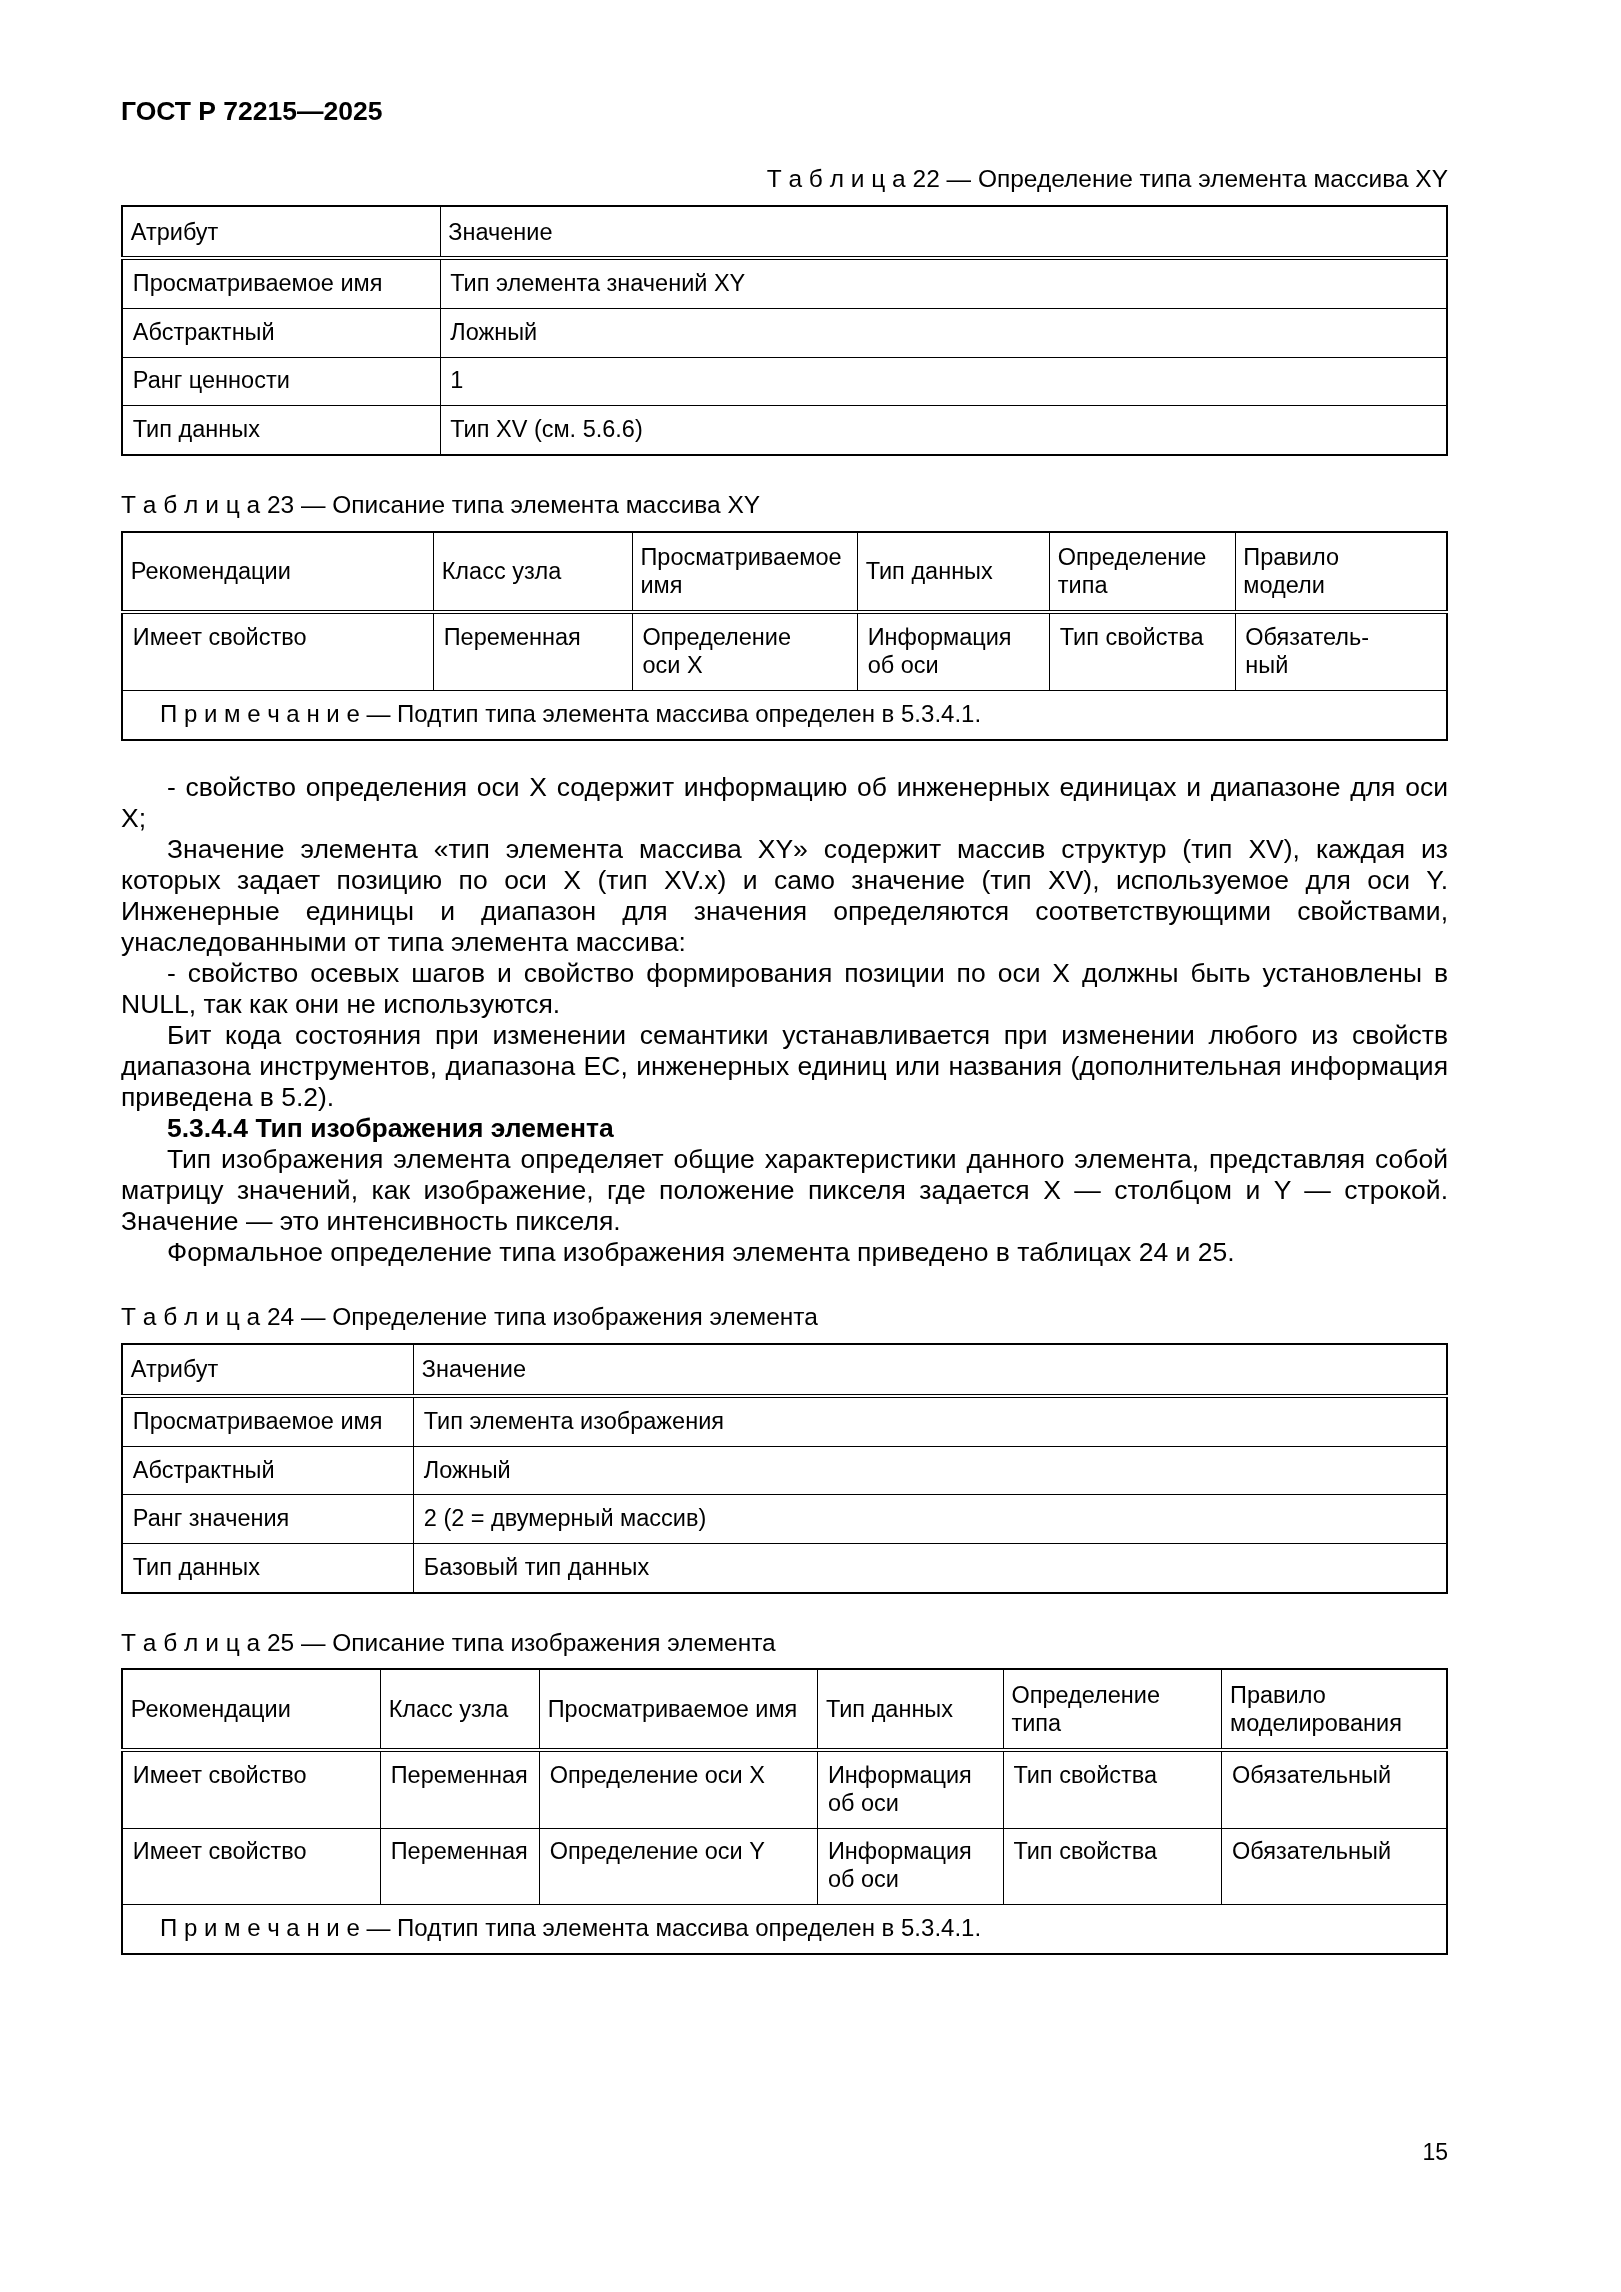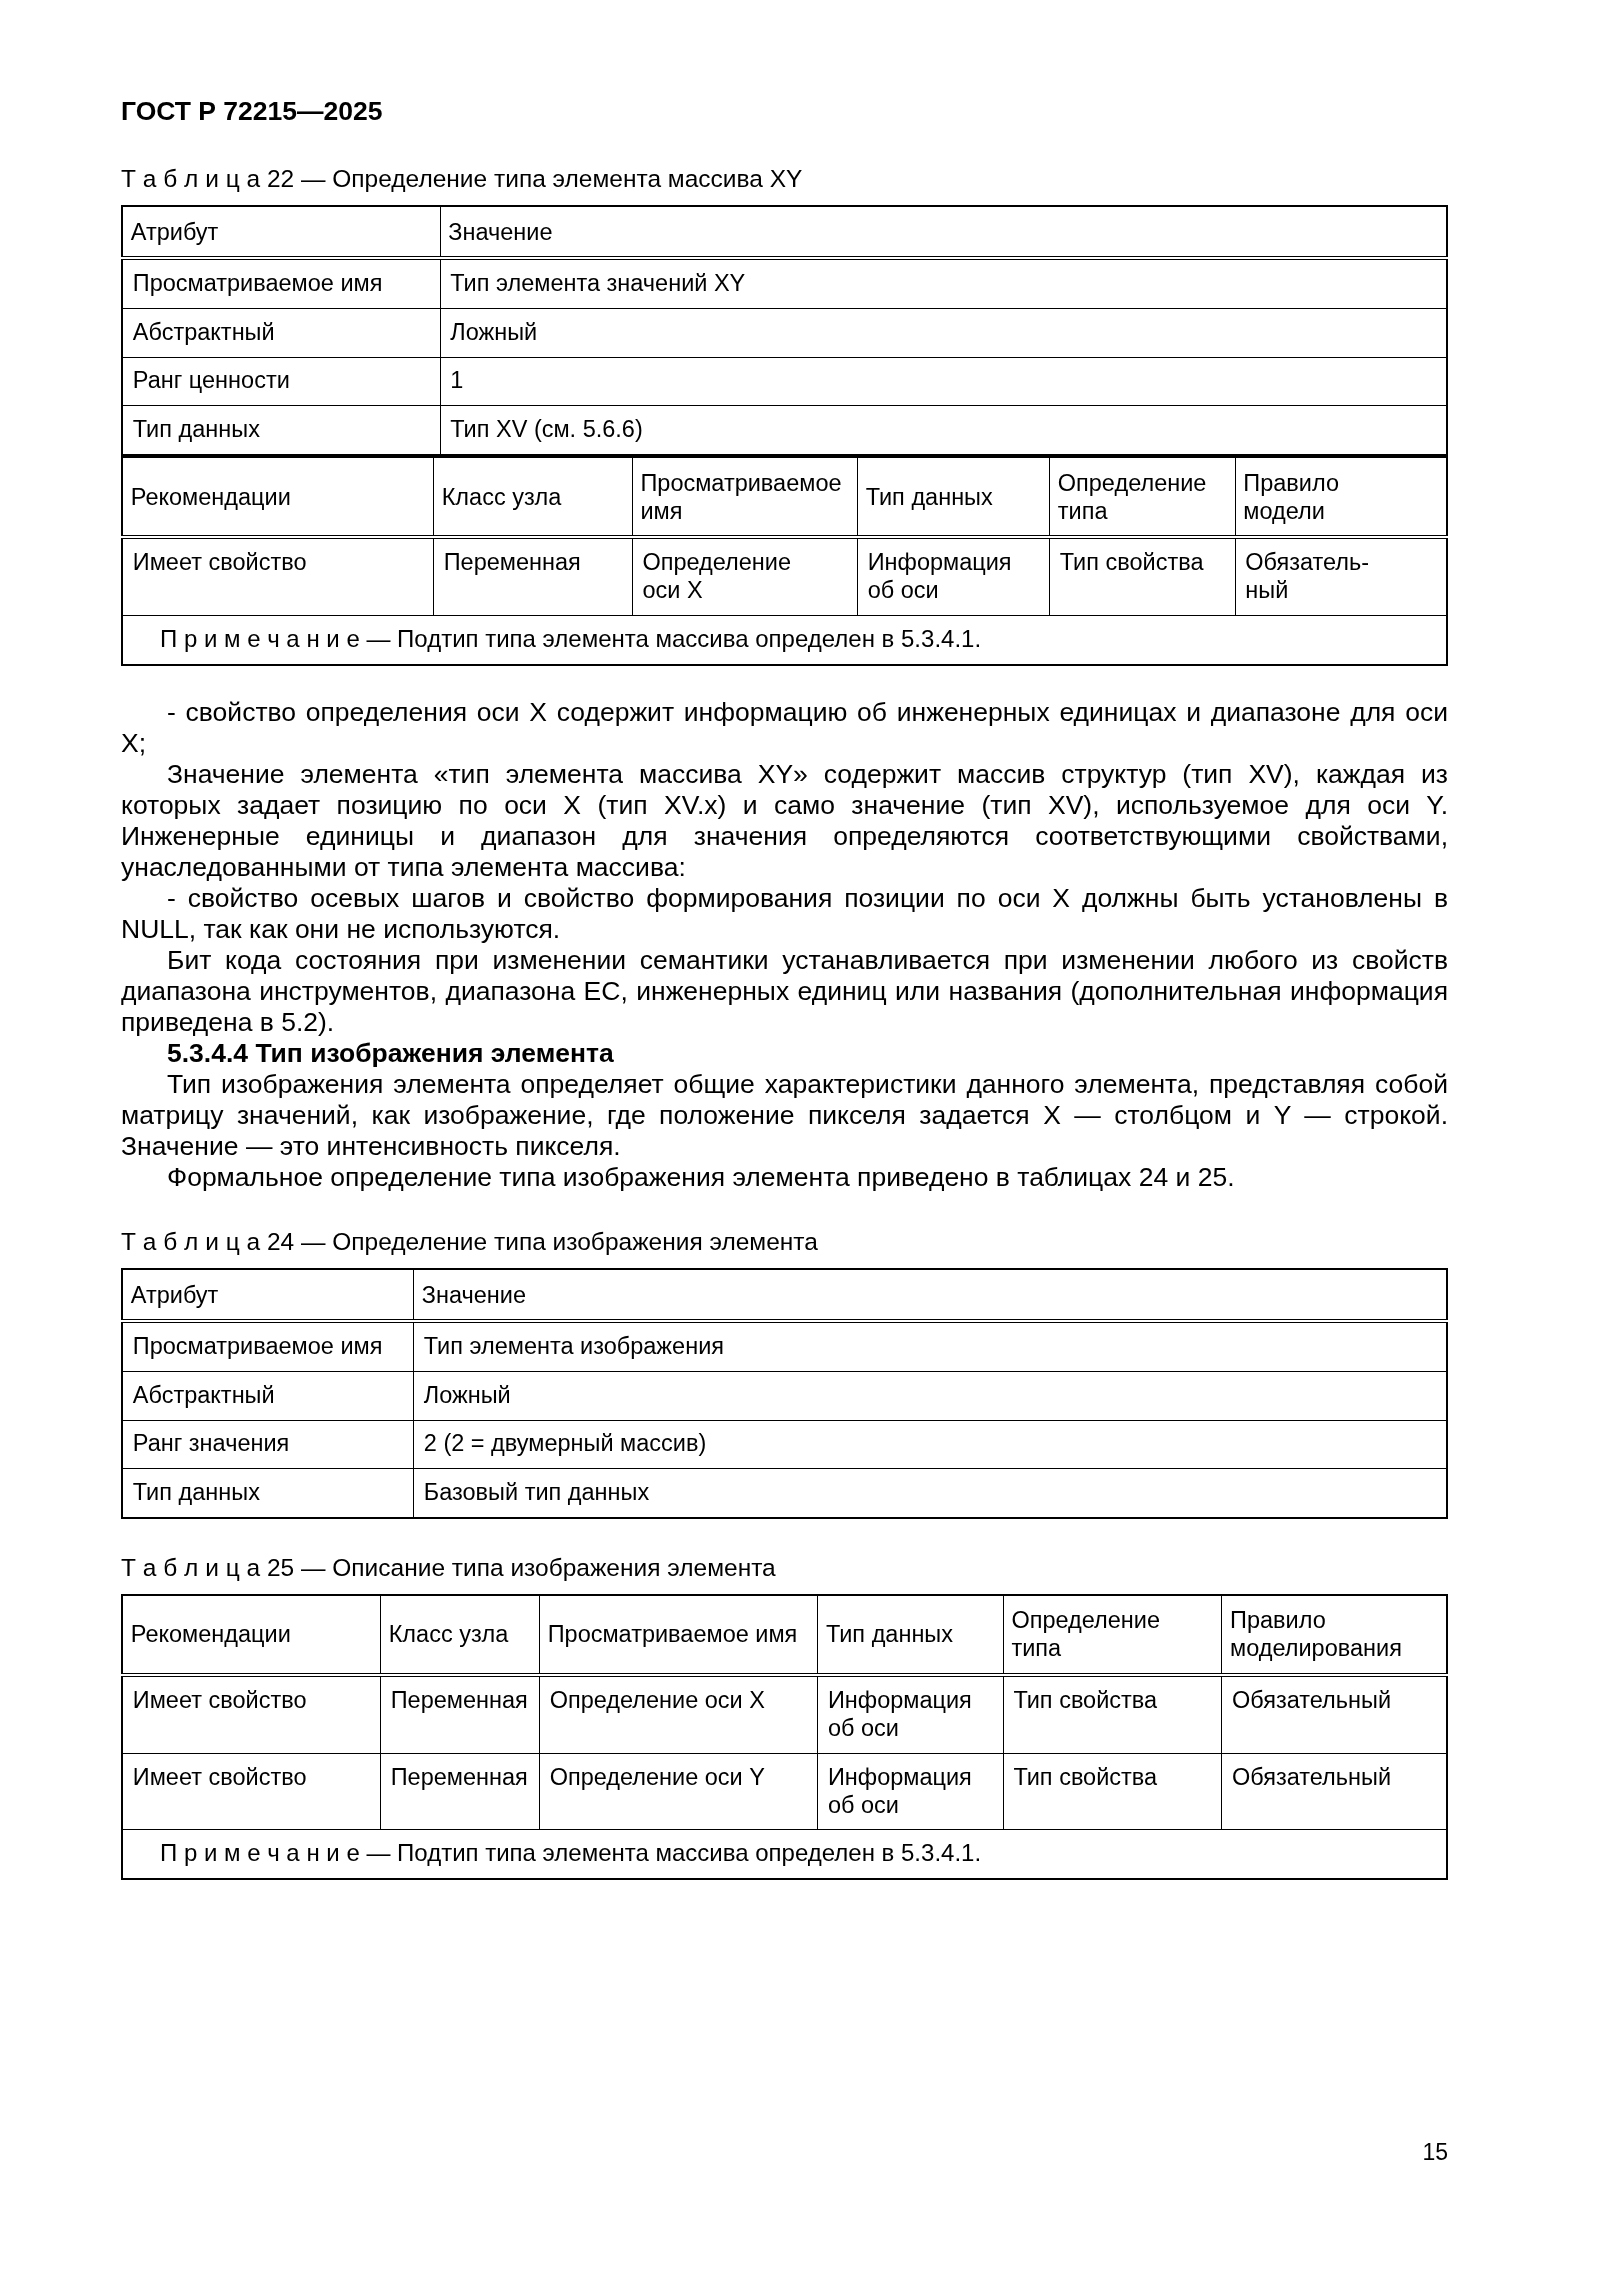--- a/index.html
+++ b/index.html
@@ -15,21 +15,21 @@
   .doc-header {
     text-align:left; font-weight:700;
     font-size:26.5px; line-height:30px;
     margin-bottom:39px;
   }
 
   .caption {
     font-size:24.5px; line-height:28px;
     margin:35px 0 11.8px 0;
   }
-  .caption.first { margin-top:16px; }
+  .caption.first { margin-top:16px;text-align:right; }
 
   table.tbl {
     width:100%; border-collapse:collapse;
     border:2px solid #000; table-layout:fixed;
   }
   table.tbl th, table.tbl td {
     border:1px solid #000;
     font-size:23.5px; line-height:28px;
     padding:8.8px 9.8px 10.8px 9.8px;
     vertical-align:top; text-align:left;
@@ -100,20 +100,21 @@
         <td>Ранг ценности</td>
         <td>1</td>
       </tr>
       <tr>
         <td>Тип данных</td>
         <td>Тип XV (см. 5.6.6)</td>
       </tr>
     </tbody>
   </table>
 
+  <p class="caption">Т а б л и ц а  23 — Описание типа элемента массива XY</p>
   <table class="tbl t23">
     <colgroup>
         <col class="c1">
         <col class="c2">
         <col class="c3">
         <col class="c4">
         <col class="c5">
         <col class="c6">
       </colgroup>
     <thead>

